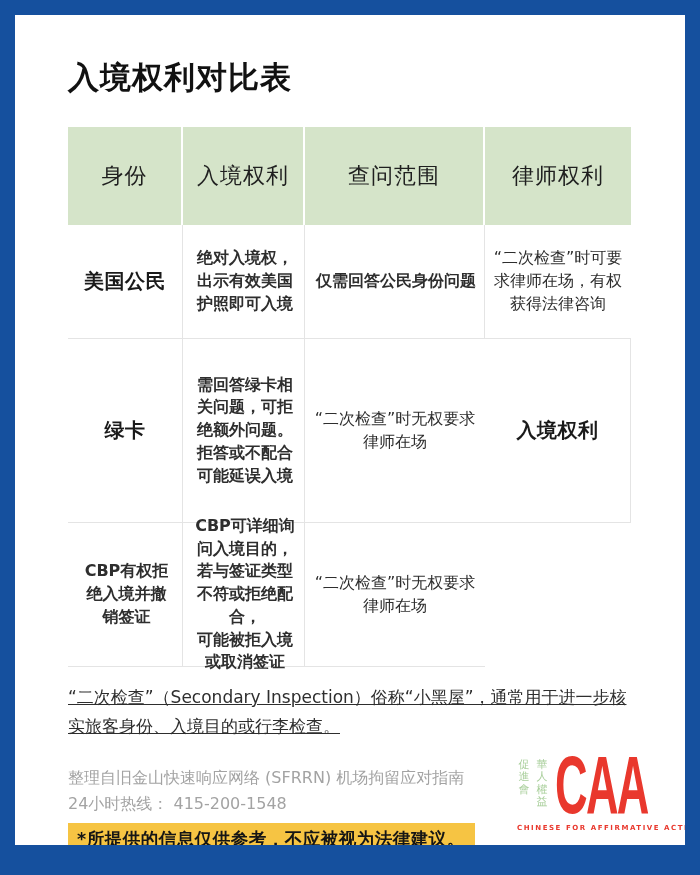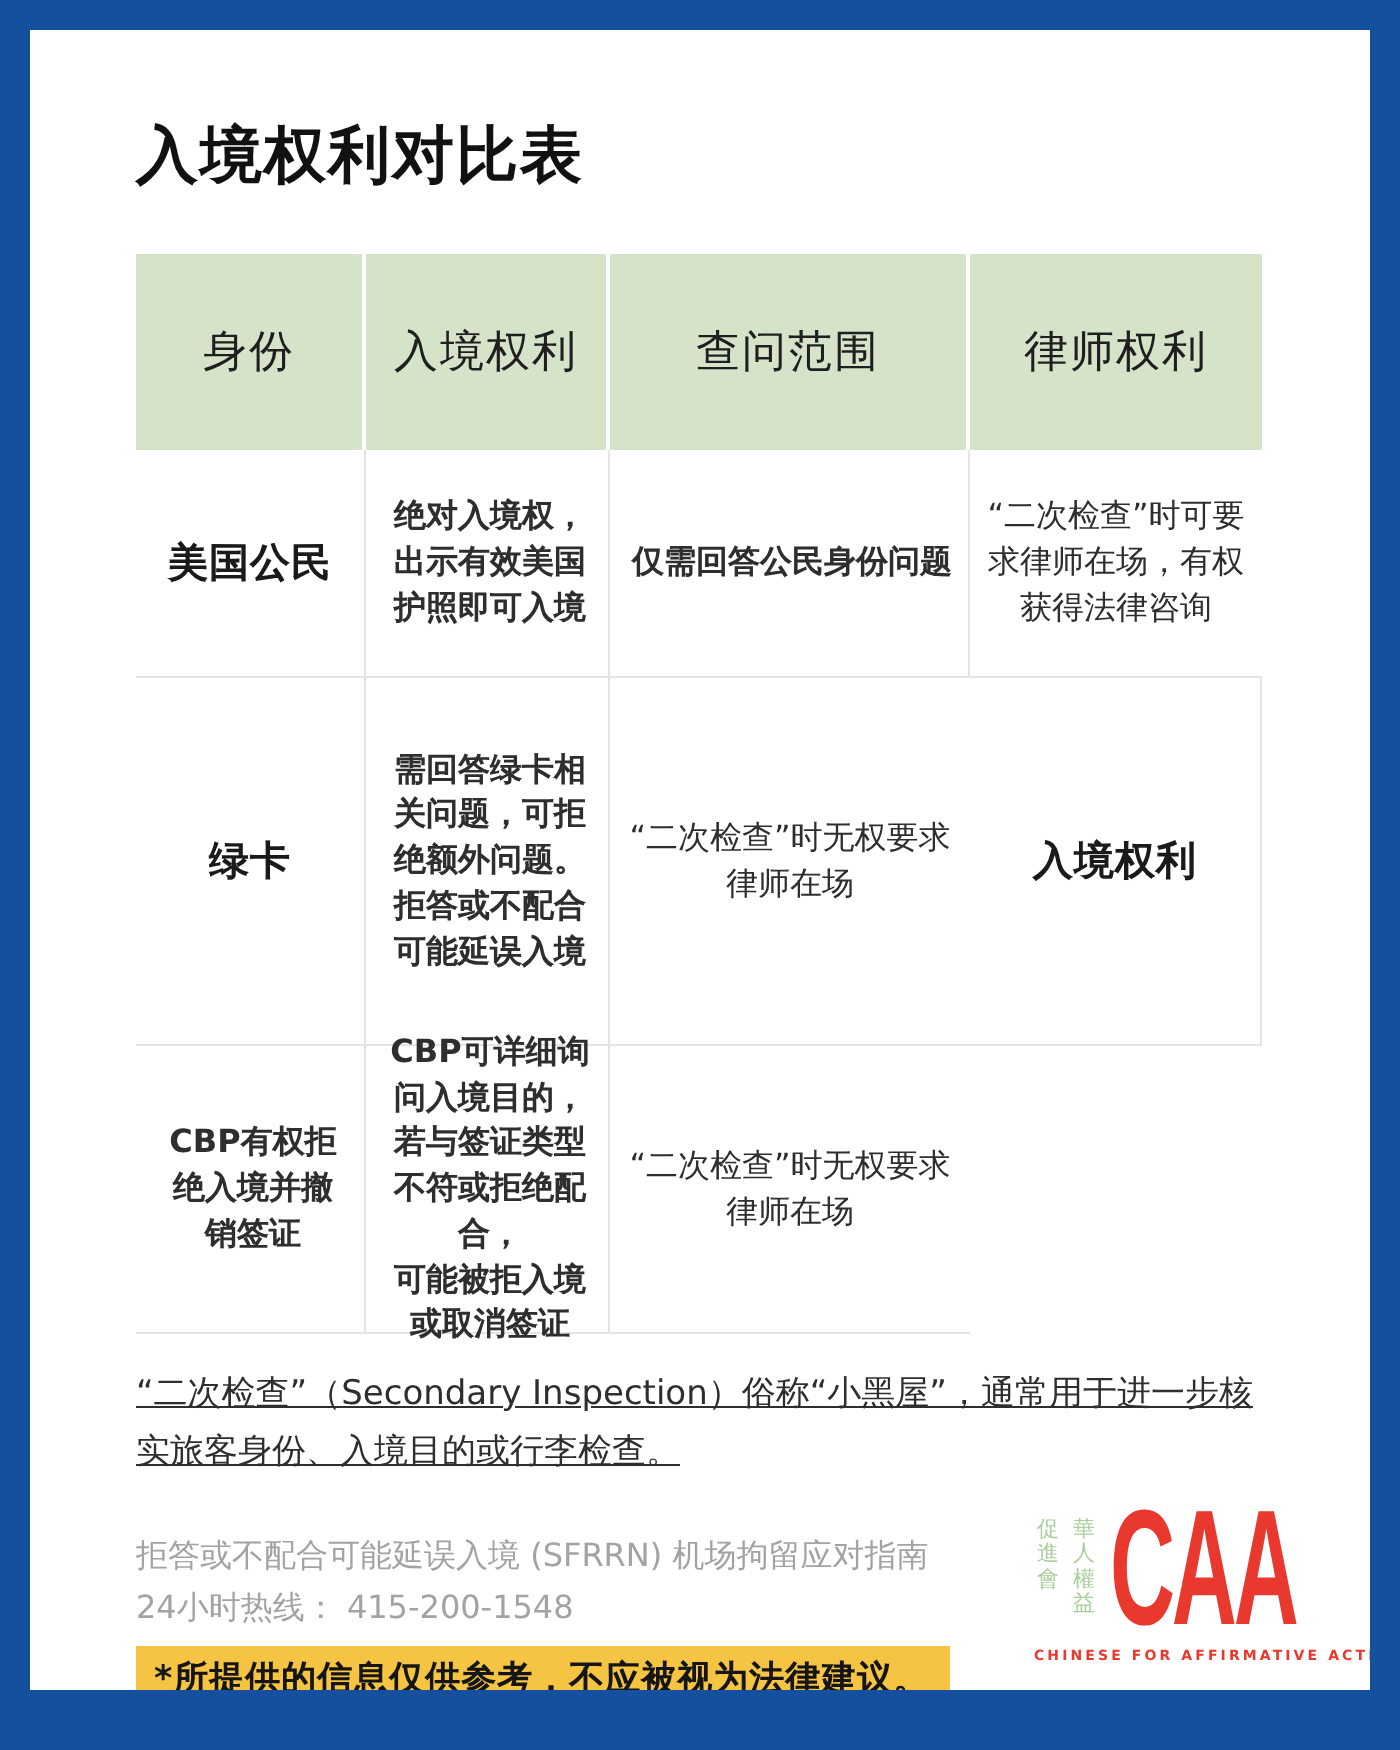--- a/index.html
+++ b/index.html
@@ -146,21 +146,21 @@
       <div class="td ident br">入境权利</div>
       <div class="td left br">CBP有权拒绝入境并撤销签证</div>
       <div class="td left br">CBP可详细询问入境目的，若与签证类型不符或拒绝配合，
 可能被拒入境或取消签证</div>
       <div class="td center">“二次检查”时无权要求律师在场</div>
     </div>
 
     <div class="footnote">“二次检查”（Secondary Inspection）俗称“小黑屋”，通常用于进一步核实旅客身份、入境目的或行李检查。</div>
 
     <div class="credits">
-      <div>拒答或不配合可能延误入境 (SFRRN) 机场拘留应对指南</div>
+      <div>整理自旧金山快速响应网络 (SFRRN) 机场拘留应对指南</div>
       <div>24小时热线： 415-200-1548</div>
     </div>
 
     <div class="disclaimer">*所提供的信息仅供参考，不应被视为法律建议。</div>
 
     <div class="logo">
       <div class="logo-top">
         <div class="logo-cjk">
           <div class="logo-col">促進會</div>
           <div class="logo-col">華人權益</div>

